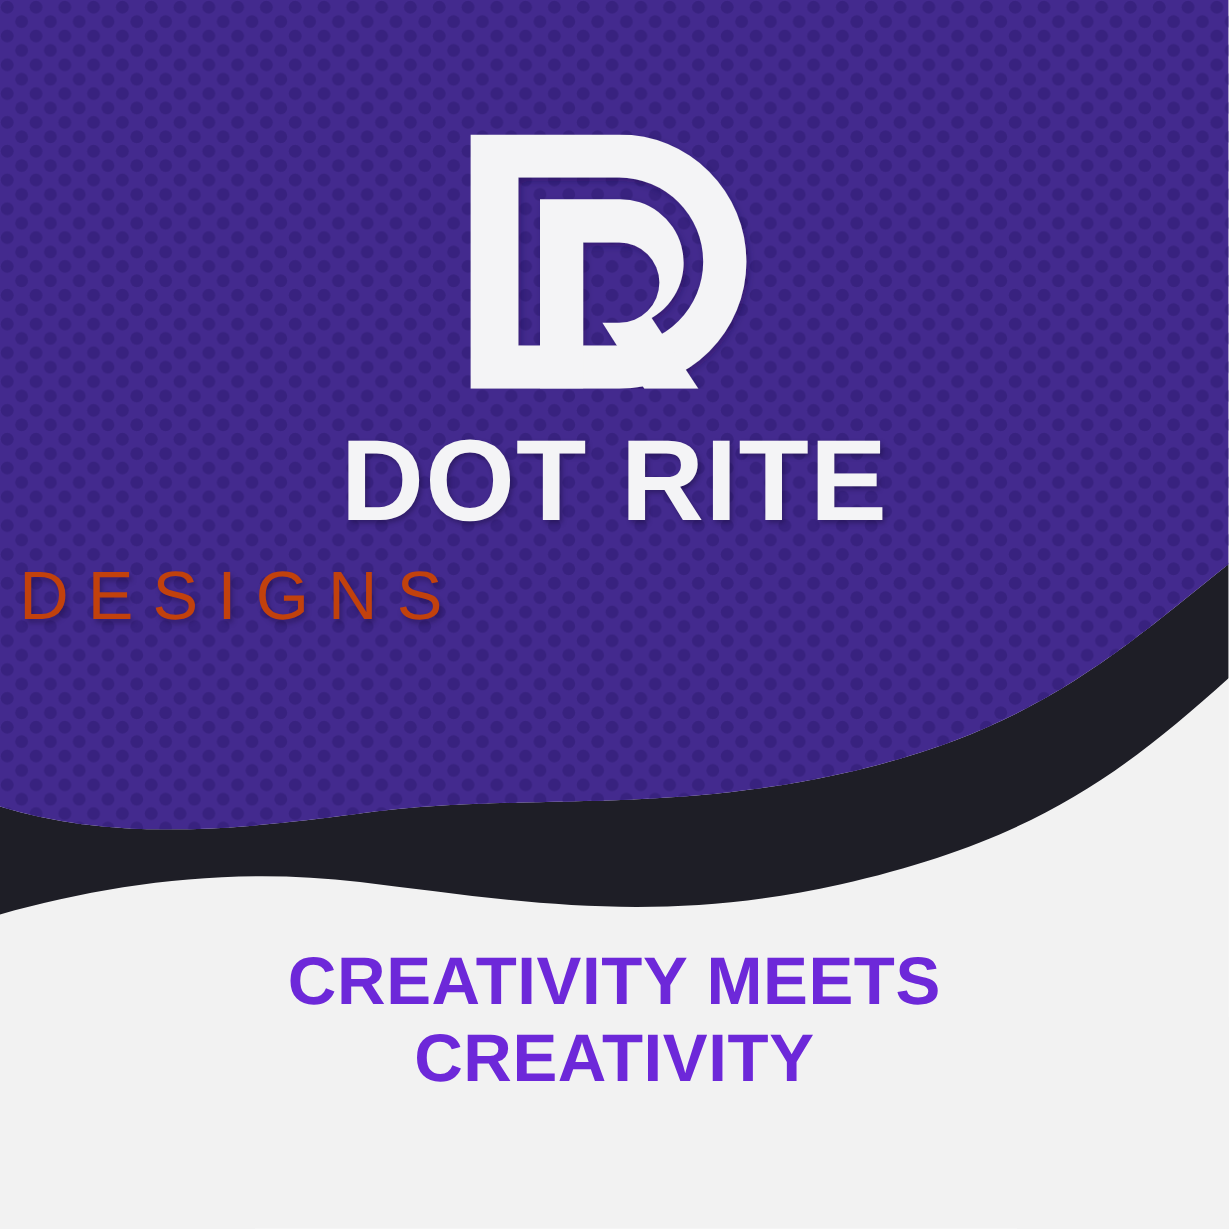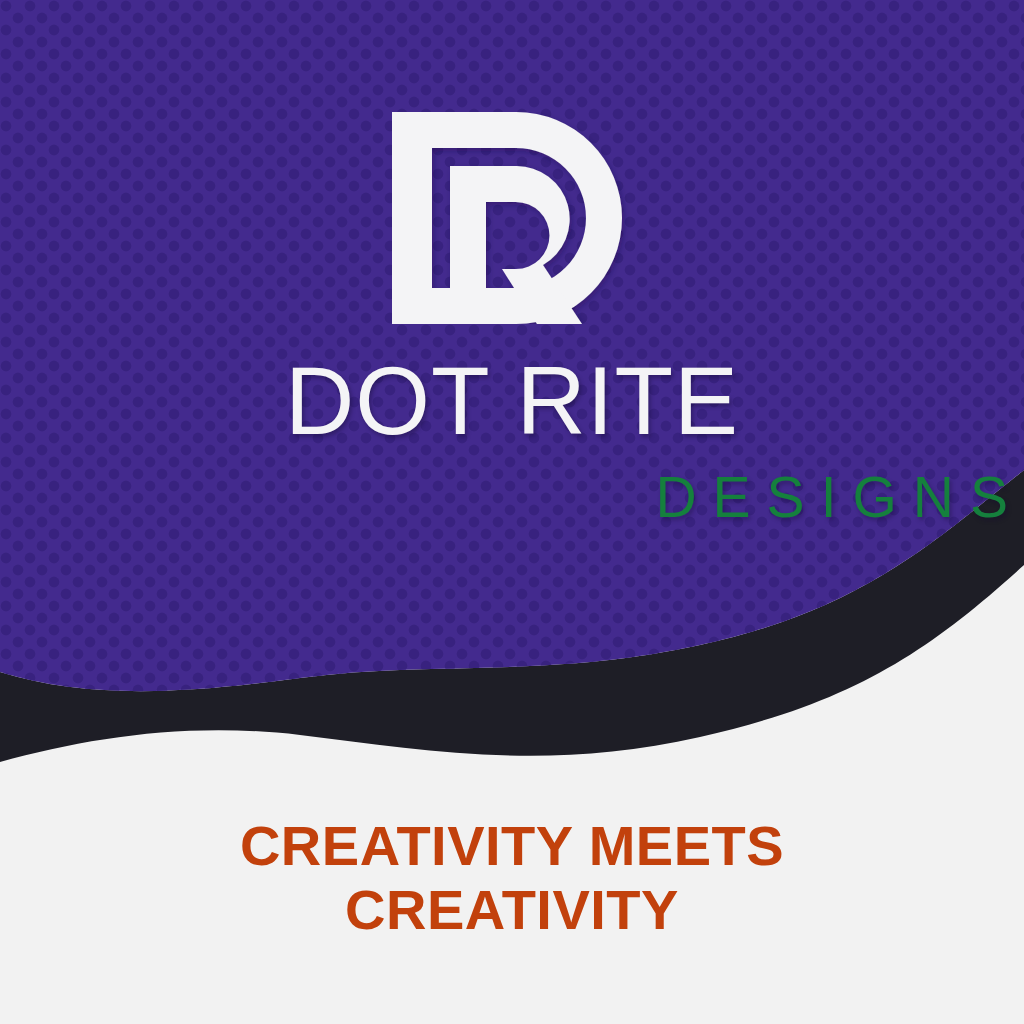--- a/index.html
+++ b/index.html
@@ -56,49 +56,49 @@
 
   .brand-main {
     position: absolute;
     left: 0;
     right: 0;
     top: 353px;
     text-align: center;
     color: #f4f4f6;
     font-size: 96px;
     line-height: 96px;
-    font-weight: normal;
+    font-weight: bold;
     letter-spacing: 1px;
     white-space: nowrap;
     text-shadow: 2px 3px 4px rgba(20,10,50,0.40);
   }
 
   .brand-sub {
     position: absolute;
     left: 0;
     right: 0;
     top: 469px;
-    text-align: right;
-    color: #15803d;
+    text-align: left;
+    color: #c2410c;
     font-size: 57px;
     line-height: 57px;
     font-weight: normal;
     letter-spacing: 16px;
     text-indent: 16px;
     white-space: nowrap;
     text-shadow: 2px 3px 4px rgba(20,10,50,0.35);
   }
 
   .tagline {
     position: absolute;
     left: 0;
     right: 0;
-    top: 814px;
+    top: 786px;
     text-align: center;
-    color: #c2410c;
+    color: #6d28d9;
     font-size: 56px;
     line-height: 64px;
     font-weight: bold;
     letter-spacing: 0.5px;
   }
   .tagline .line { display: block; }
 </style>
 </head>
 <body>
 

